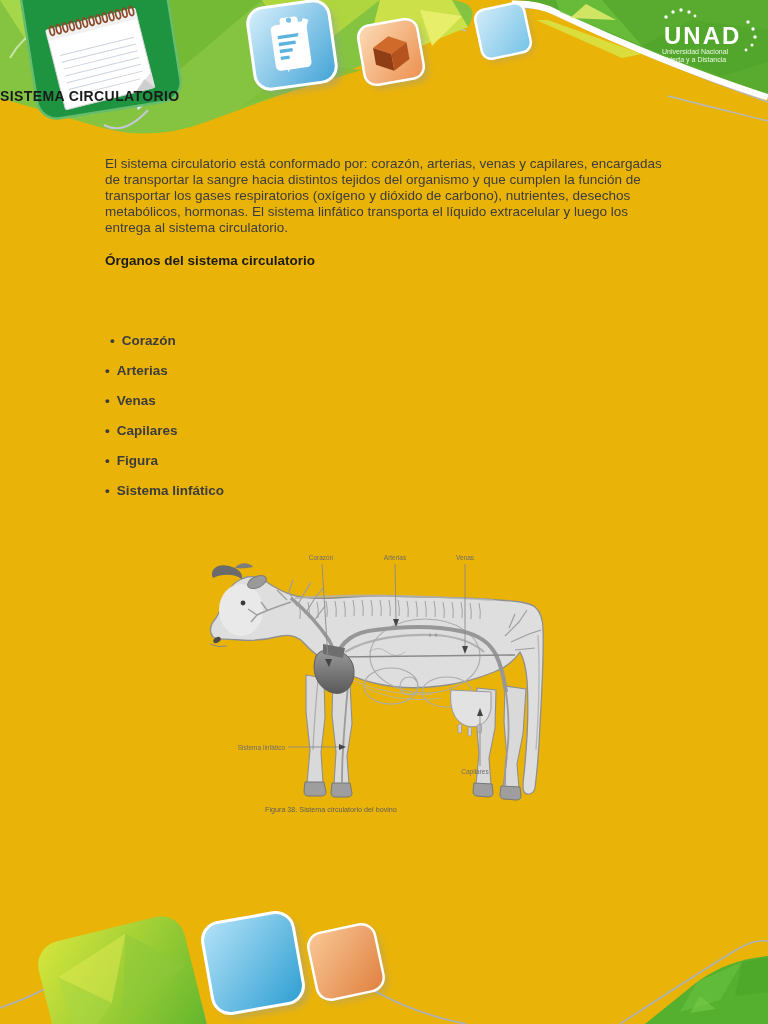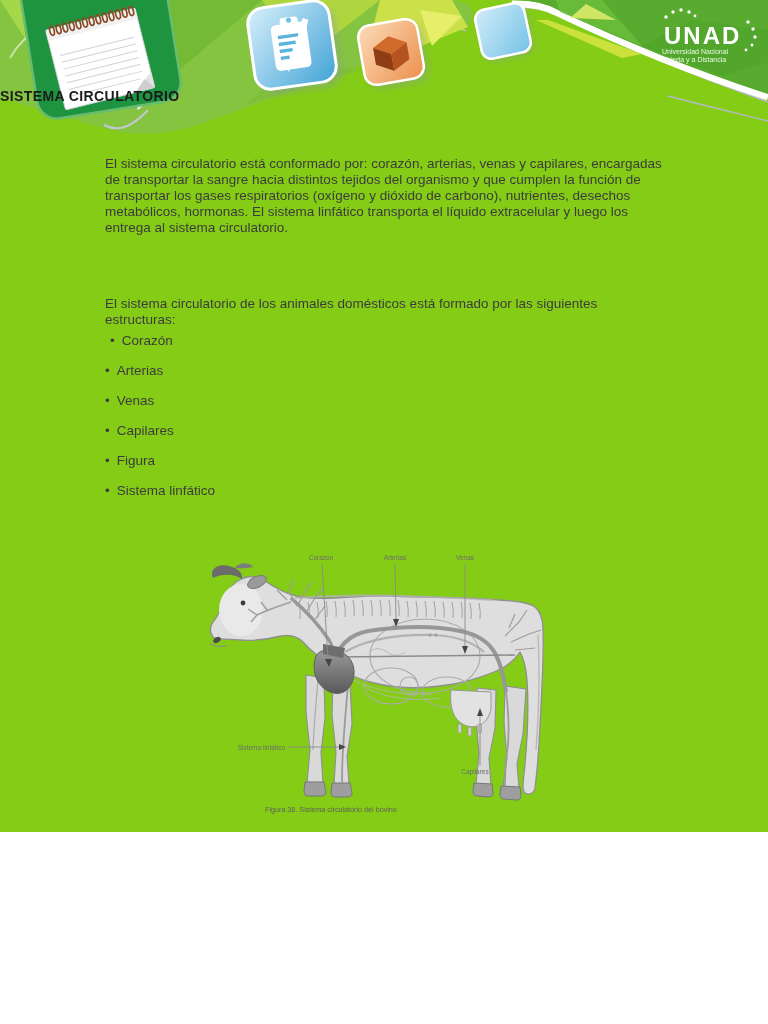--- a/index.html
+++ b/index.html
@@ -1,25 +1,25 @@
 <!DOCTYPE html>
 <html><head>
 <meta charset="utf-8">
 <style>
   html,body{margin:0;padding:0;background:#ffffff;}
-  #page{position:relative;width:768px;height:832px;background:#84cc16;overflow:hidden;
+  #page{position:relative;width:768px;height:1024px;background:#eab308;overflow:hidden;
         font-family:"Liberation Sans","DejaVu Sans",sans-serif;color:#3a3a3a;}
   .abs{position:absolute;}
   #title{top:88px;left:0;width:768px;text-align:left;font-size:14px;font-weight:bold;
          letter-spacing:.4px;color:#1b1b1b;}
   .para{left:105px;width:560px;font-size:13.5px;line-height:16px;color:#3c3c3c;}
   #intro{top:142px;}
   #sectionHeading{top:253px;left:105px;font-size:13.5px;font-weight:bold;color:#1b1b1b;}
   #sectionIntro{top:282px;}
-  #organList{top:330px;left:105px;list-style:none;margin:0;padding:0;font-size:13.5px;color:#3c3c3c;}
+  #organList{top:330px;left:105px;list-style:none;margin:0;padding:0;font-size:13.5px;color:#3c3c3c;font-weight:bold;}
   #organList li{line-height:22px;margin-bottom:8px;}
   #organList li:first-child{padding-left:5px;}
   #organList .bullet{margin-right:7px;}
   svg text{font-family:"Liberation Sans","DejaVu Sans",sans-serif;}
 </style>
 </head>
 <body>
 
 <div id="page">
 
@@ -191,22 +191,22 @@
         <rect x="316" y="933" width="68" height="68" rx="14" fill="#8c9aa6" opacity=".35" filter="url(#soft)"></rect>
         <rect x="312" y="928" width="68" height="68" rx="14" fill="url(#gOrangeB)" stroke="#ffffff" stroke-width="2.5"></rect>
       </g>
     </g>
   </svg>
 
   <div id="title" class="abs">SISTEMA CIRCULATORIO</div>
 
   <p id="intro" class="abs para">El sistema circulatorio está conformado por: corazón, arterias, venas y capilares, encargadas de transportar la sangre hacia distintos tejidos del organismo y que cumplen la función de transportar los gases respiratorios (oxígeno y dióxido de carbono), nutrientes, desechos metabólicos, hormonas. El sistema linfático transporta el líquido extracelular y luego los entrega al sistema circulatorio.</p>
 
-
-  <p id="sectionIntro" class="abs para">El sistema circulatorio de los animales domésticos está formado por las siguientes estructuras:</p>
+  <div id="sectionHeading" class="abs">Órganos del sistema circulatorio</div>
+
 
   <ul id="organList" class="abs">
     <li><span class="bullet">•</span><span>Corazón</span></li>
     <li><span class="bullet">•</span><span>Arterias</span></li>
     <li><span class="bullet">•</span><span>Venas</span></li>
     <li><span class="bullet">•</span><span>Capilares</span></li>
     <li><span class="bullet">•</span><span>Figura</span></li>
     <li><span class="bullet">•</span><span>Sistema linfático</span></li>
   </ul>
 

